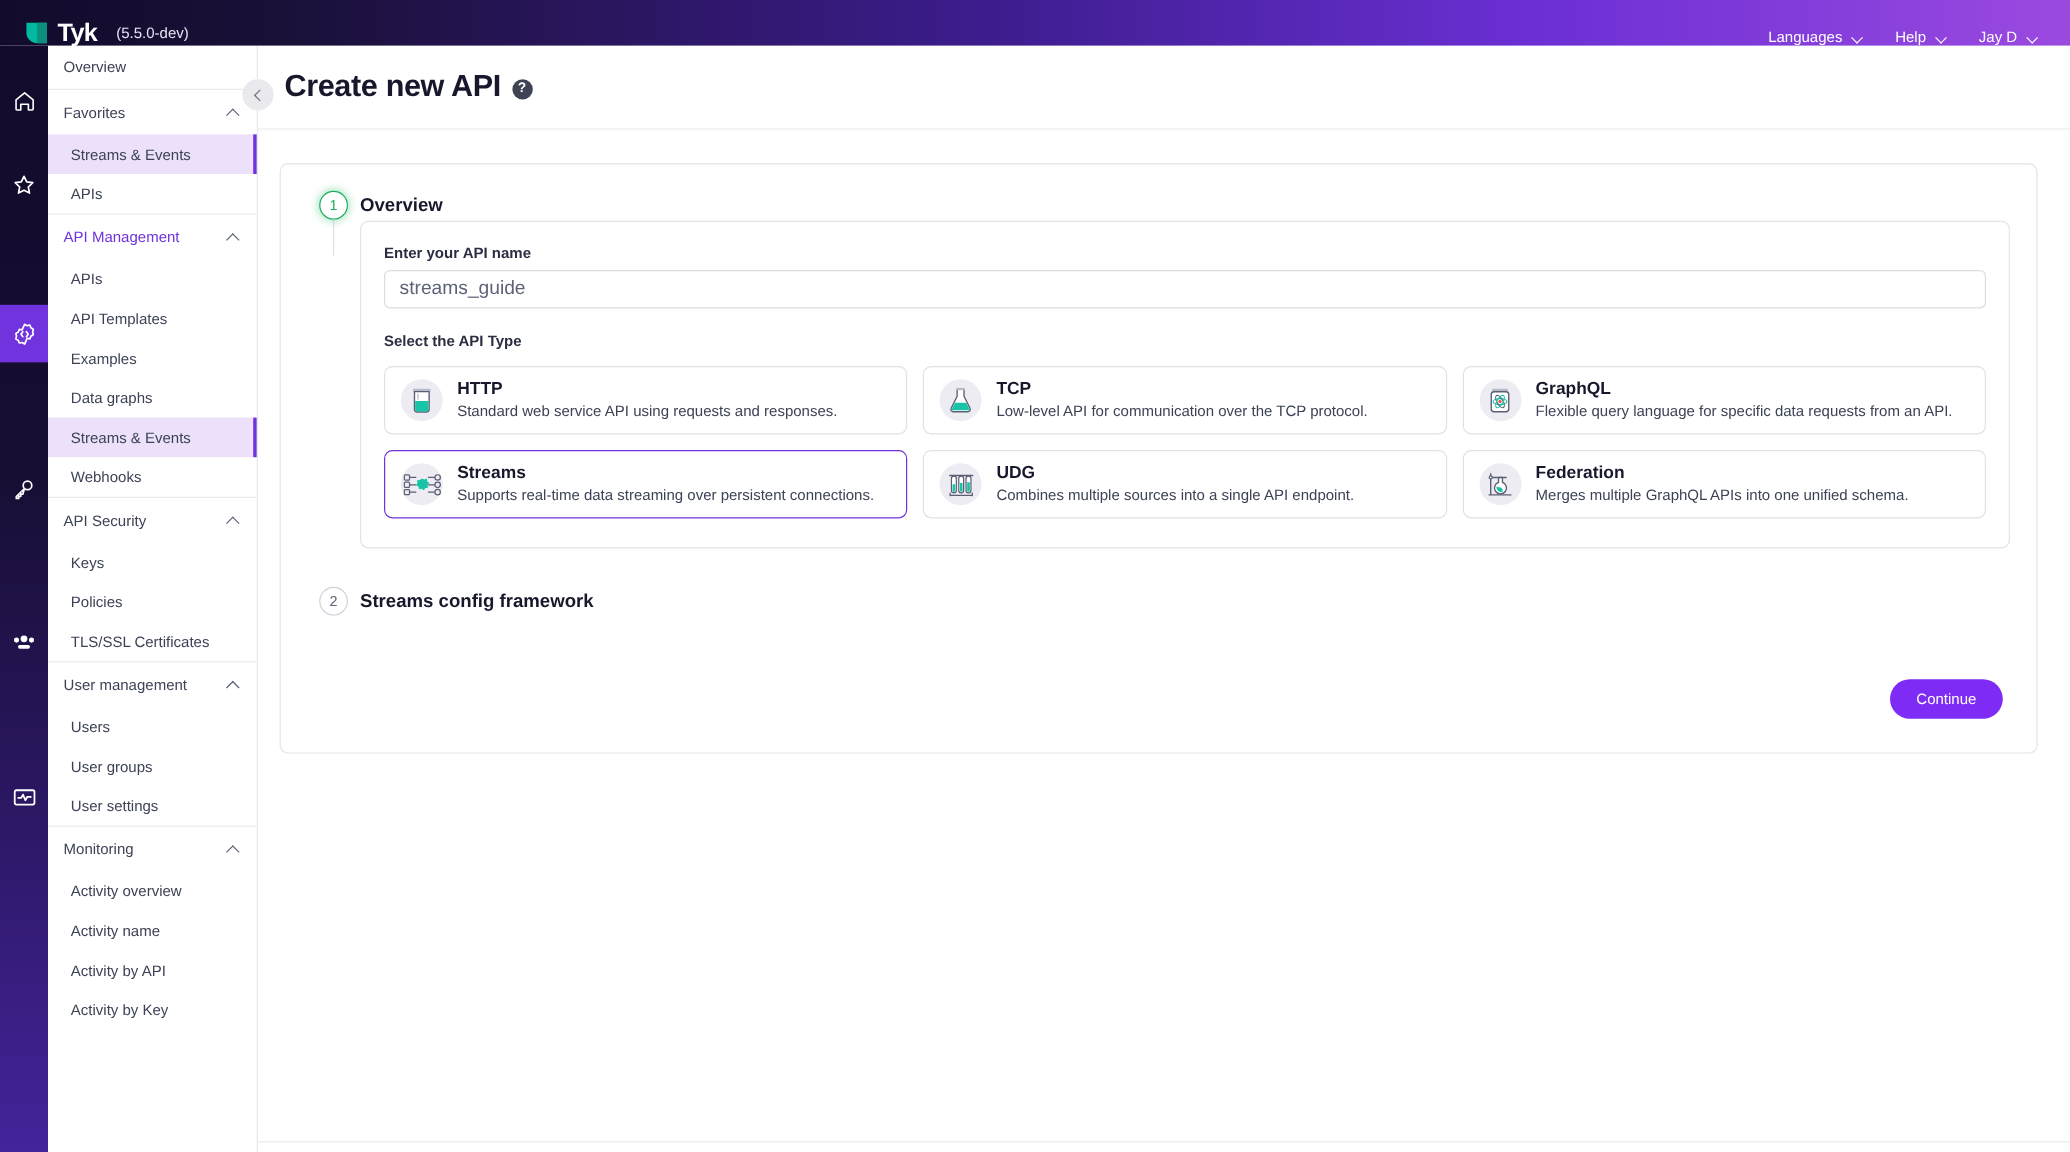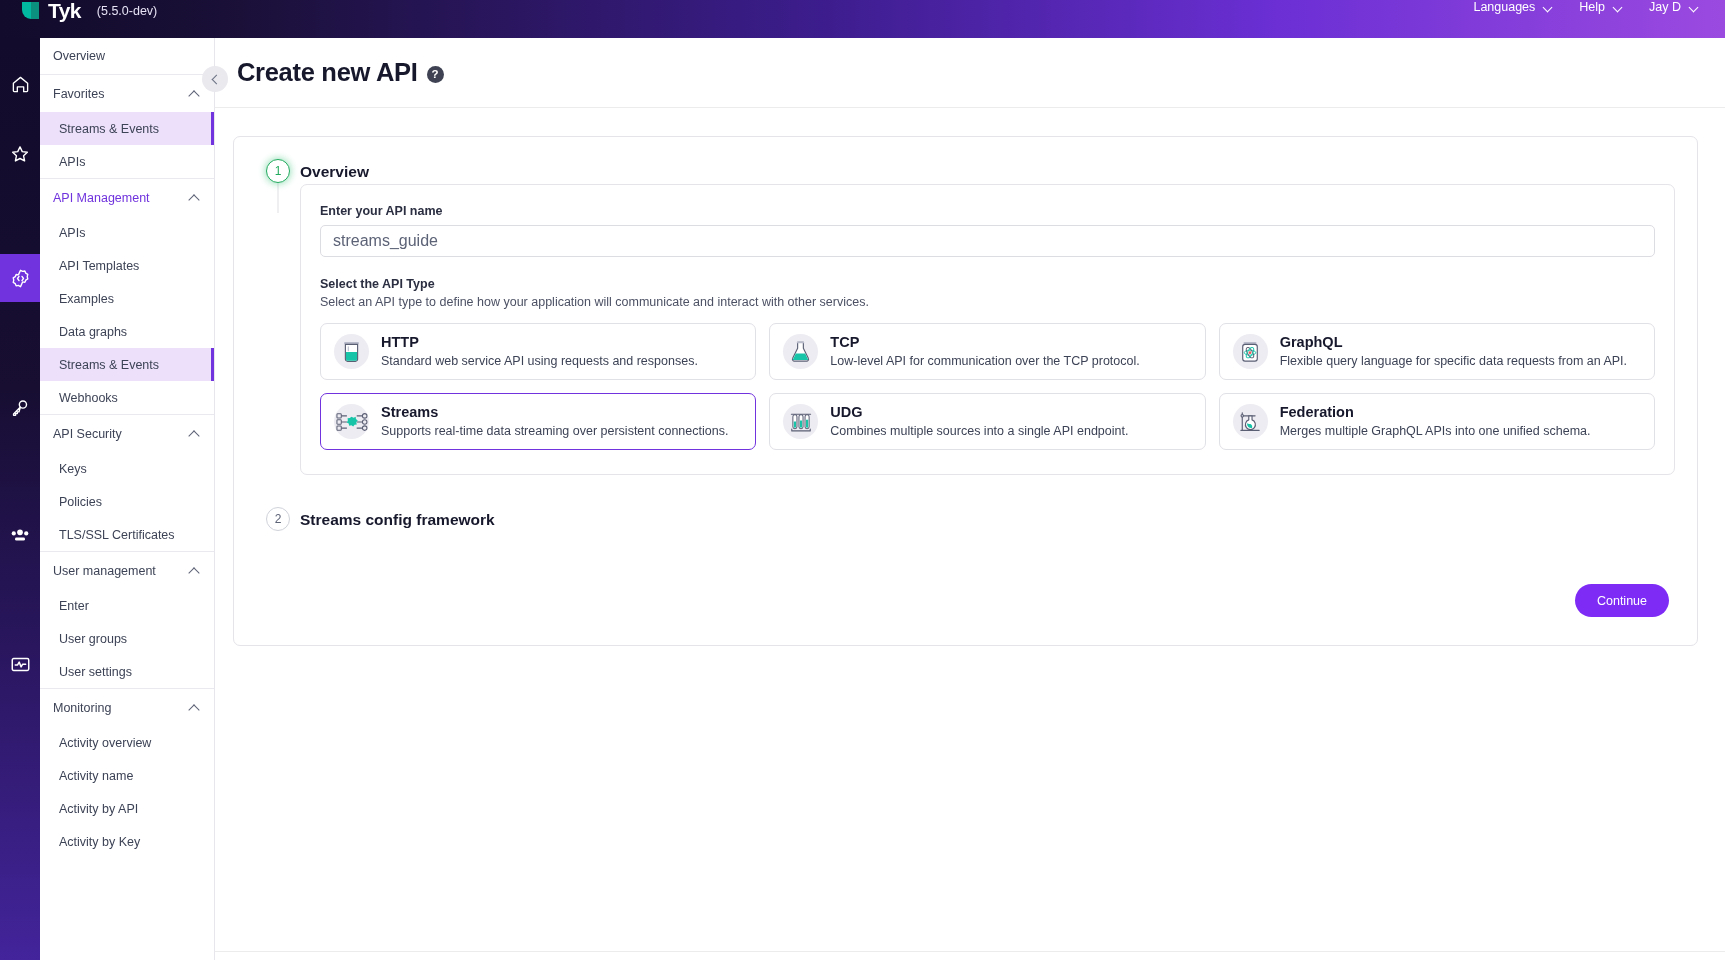--- a/index.html
+++ b/index.html
@@ -8,21 +8,21 @@
     font-family: "Liberation Sans", sans-serif;
     background: #ffffff;
     overflow: hidden;
   }
   .app { position: relative; width: 1725px; height: 960px; }
 
   
   .topbar {
     position: absolute; top: 0; left: 0; width: 1725px; height: 38px;
     background: linear-gradient(90deg, #120b2b 0%, #1a1038 14%, #3d1d8e 48%, #6b2fd4 74%, #9b4ae0 100%);
-    display: flex; align-items: flex-start;
+    display: flex; align-items: flex-end;
     z-index: 40;
   }
   .brand { display: flex; align-items: center; gap: 9px; margin-left: 22px; }
   .brand-mark { width: 17px; height: 17px; position: relative; }
   .brand-mark i {
     position: absolute; inset: 0; background: #00b9a0;
     border-radius: 0 0 0 9px;
   }
   .brand-mark i.r { background: #0b8f7e; left: 50%; border-radius: 0 0 0 0; }
   .brand-name {
@@ -315,21 +315,21 @@
     <div class="nav-child">
       <span>TLS/SSL Certificates</span>
     </div>
     <div class="nav-sep"></div>
 
     <div class="nav-group">
       <span>User management</span>
       <span class="caret"></span>
     </div>
     <div class="nav-child">
-      <span>Enter</span>
+      <span>Users</span>
     </div>
     <div class="nav-child">
       <span>User groups</span>
     </div>
     <div class="nav-child">
       <span>User settings</span>
     </div>
     <div class="nav-sep"></div>
 
     <div class="nav-group">
@@ -369,21 +369,20 @@
             <div class="step-line"></div>
           </div>
           <div class="step-body">
             <div class="step-title">Overview</div>
 
             <div class="panel">
               <div class="field-label">Enter your API name</div>
               <input class="text-input" type="text" value="streams_guide" style="">
 
               <div class="sec-title">Select the API Type</div>
-              <div class="sec-sub">Select an API type to define how your application will communicate and interact with other services.</div>
 
               <div class="cards">
 
                 <div class="card">
                   <div class="card-ic">
                     <svg width="21" height="23" viewBox="0 0 22 24">
                       <rect x="3.2" y="2" width="15.6" height="2.3" rx="1" fill="#b9bbcb"></rect>
                       <path d="M4.6 4.5h12.8v15.6a2.2 2.2 0 0 1-2.2 2.2H6.8a2.2 2.2 0 0 1-2.2-2.2z" fill="#fff" stroke="#5b5f74" stroke-width="1.2"></path>
                       <path d="M5.2 12.6h11.6v7.5a1.7 1.7 0 0 1-1.7 1.7H6.9a1.7 1.7 0 0 1-1.7-1.7z" fill="#18c4a8"></path>
                       <rect x="7.1" y="6.4" width="1.1" height="5.3" rx="0.5" fill="#b9bbcb"></rect>

